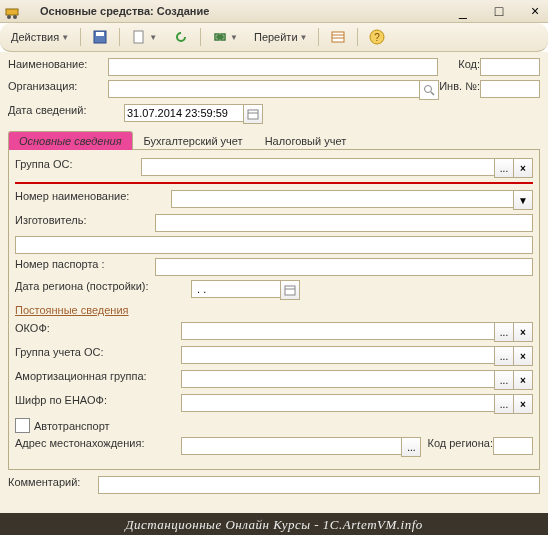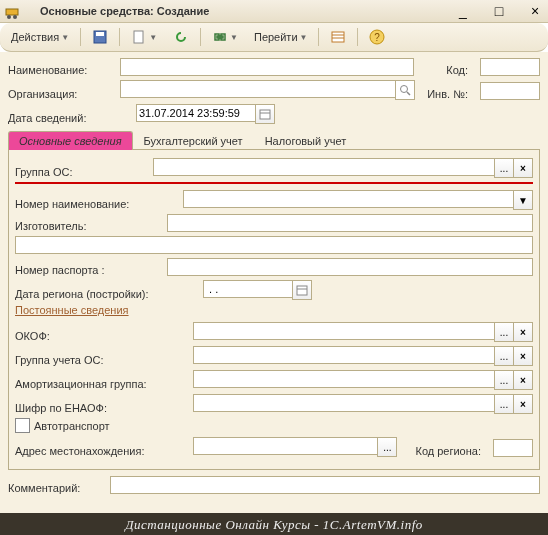--- a/index.html
+++ b/index.html
@@ -30,21 +30,21 @@
   align-items:center;
   padding: 0 4px;
   border-bottom: 1px solid #c9bf9f;
   gap:2px;
   border-radius:11px;
 }
 .tb-btn { padding:2px 6px; border:1px solid transparent; border-radius:2px; cursor:pointer; display:flex;align-items:center;gap:2px;color:#333;}
 .tb-sep { width:1px; height:18px; background:#c9bf9f; margin:0 2px;}
 .dd { font-size:8px; color:#666;}
 .content { padding:6px 8px; background:#f7f1e1; height:calc(100% - 22px - 28px - 24px); box-sizing:border-box;}
-.row { display:flex; align-items:flex-end; margin-bottom:4px; gap:12px;}
+.row { display:flex; align-items:flex-start; margin-bottom:4px; gap:0;}
 .lbl { white-space:nowrap; color:#333;}
 input[type=text] { border:1px solid #b8ad88; background:#fff; height:18px; padding:0 2px; font-family:inherit; font-size:11px; box-sizing:border-box;}
 .pick-btn { width:18px; height:18px; border:1px solid #b8ad88; background:linear-gradient(#fff,#eee); display:flex;align-items:center;justify-content:center; cursor:pointer; font-size:10px; margin-left:-1px;}
 .tabs { display:flex; border-bottom:1px solid #b8ad88; margin-top:6px;}
 .tab { padding:3px 10px; cursor:pointer; border:1px solid transparent; border-bottom:none; position:relative; top:1px; color:#333;}
 .tab.active { background:#ec4899; border-color:#b8ad88; border-radius:3px 3px 0 0;font-style:italic;}
 .tab-body { border:1px solid #b8ad88; border-top:none; padding:8px 6px; background:#f7f1e1;}
 .sel-field { display:flex; flex:1;}
 .sel-field input { flex:1;}
 .hl { background:#0a246a; color:#fff;}

